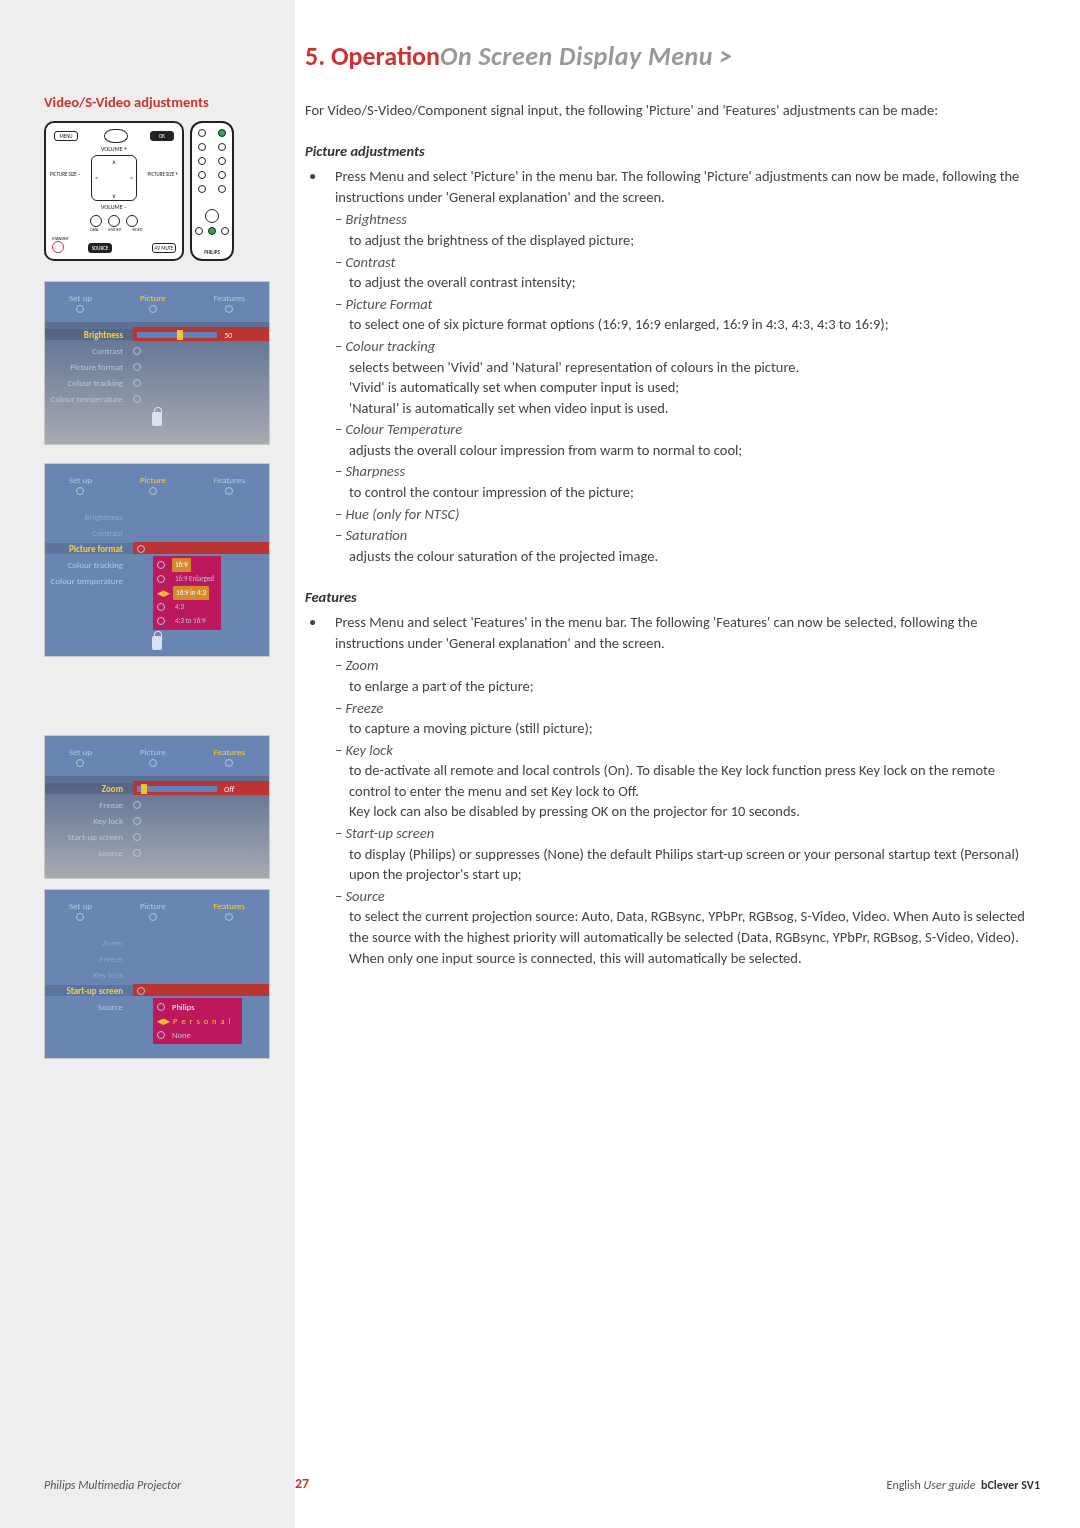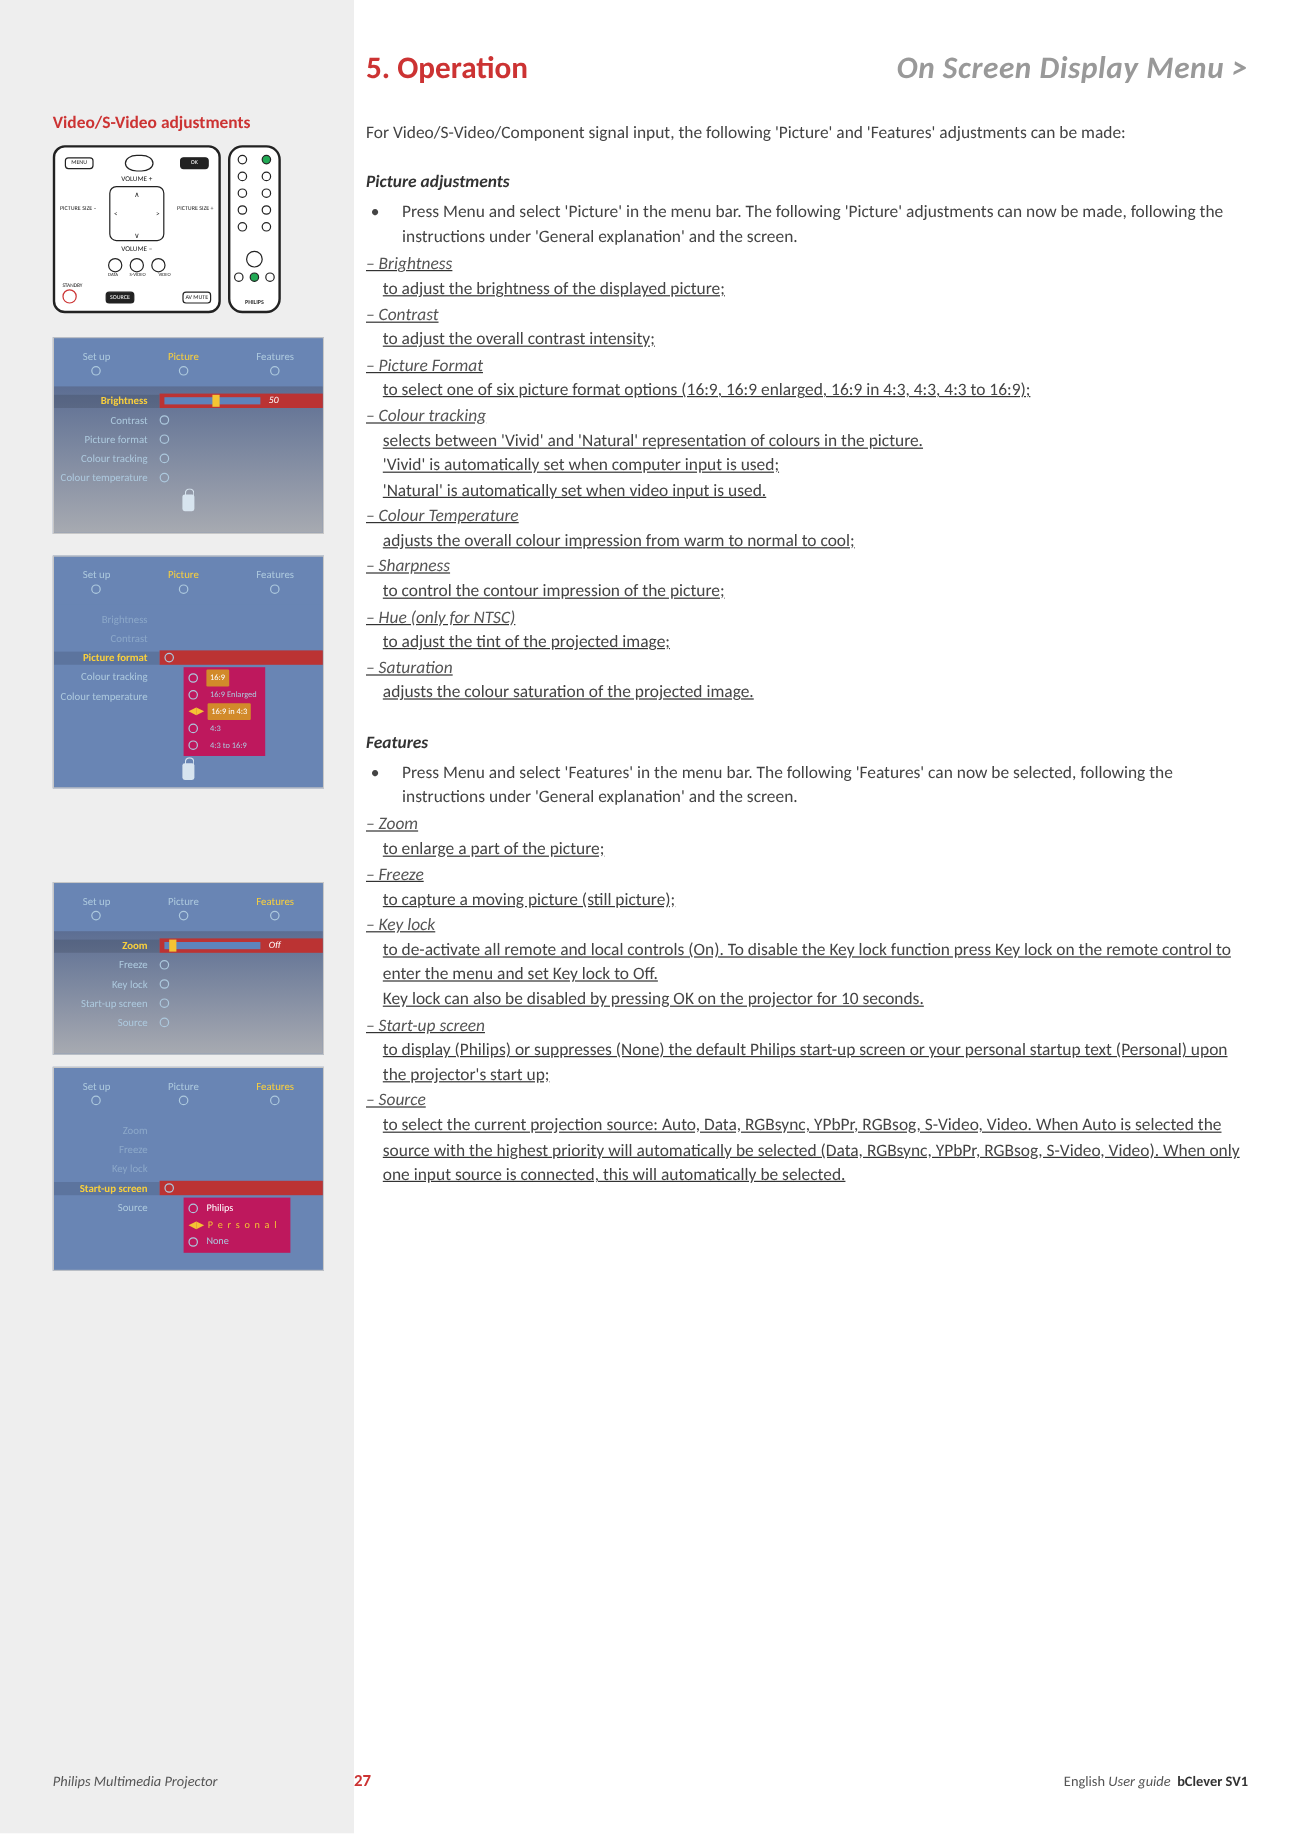--- a/index.html
+++ b/index.html
@@ -21,21 +21,20 @@
   }
   .content {
     position: absolute;
     left: 295px;
     top: 0;
     width: 785px;
     padding: 40px 40px 0 10px;
   }
   .chapter-line {
     display: flex;
-    justify-content: space-between;
     align-items: baseline;
     margin-bottom: 28px;
   }
   .chapter-num {
     font-size: 26px;
     font-weight: bold;
     color: #cc3333;
   }
   .chapter-title {
     font-size: 26px;
@@ -61,21 +60,21 @@
   .bullet {
     display: flex;
     font-size: 14.5px;
     color: #444;
     line-height: 1.42;
     margin-bottom: 2px;
   }
   .bullet .dot { width: 30px; text-align: left; padding-left: 4px; }
   .bullet .txt { flex: 1; }
   .subitems {
-    text-decoration: underline;
+    margin-left: 30px;
   }
   .sub {
     font-size: 14.5px;
     color: #444;
     line-height: 1.42;
     margin-bottom: 1px;
   }
   .sub-label {
     font-style: italic;
     color: #555;
@@ -461,21 +460,20 @@
         <div class="sub">
           <span class="sub-label">– Colour Temperature</span>
           <span class="sub-desc">adjusts the overall colour impression from warm to normal to cool;</span>
         </div>
         <div class="sub">
           <span class="sub-label">– Sharpness</span>
           <span class="sub-desc">to control the contour impression of the picture;</span>
         </div>
         <div class="sub">
           <span class="sub-label">– Hue (only for NTSC)</span>
-          <span class="sub-desc">to adjust the tint of the projected image;</span>
         </div>
         <div class="sub">
           <span class="sub-label">– Saturation</span>
           <span class="sub-desc">adjusts the colour saturation of the projected image.</span>
         </div>
       </div>
   </div>
 
   <div class="subhead">Features</div>
   <div class="bullet-block">

